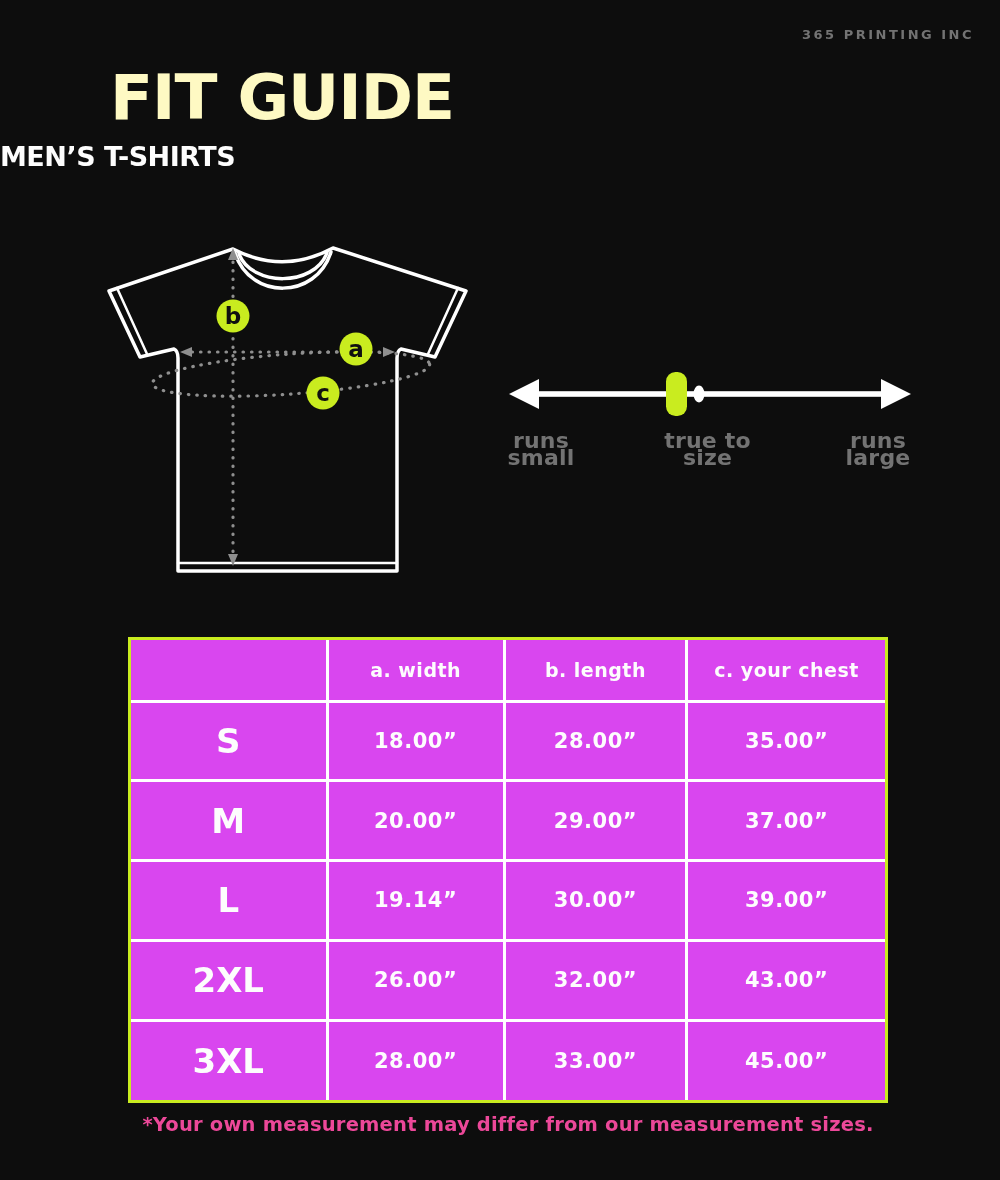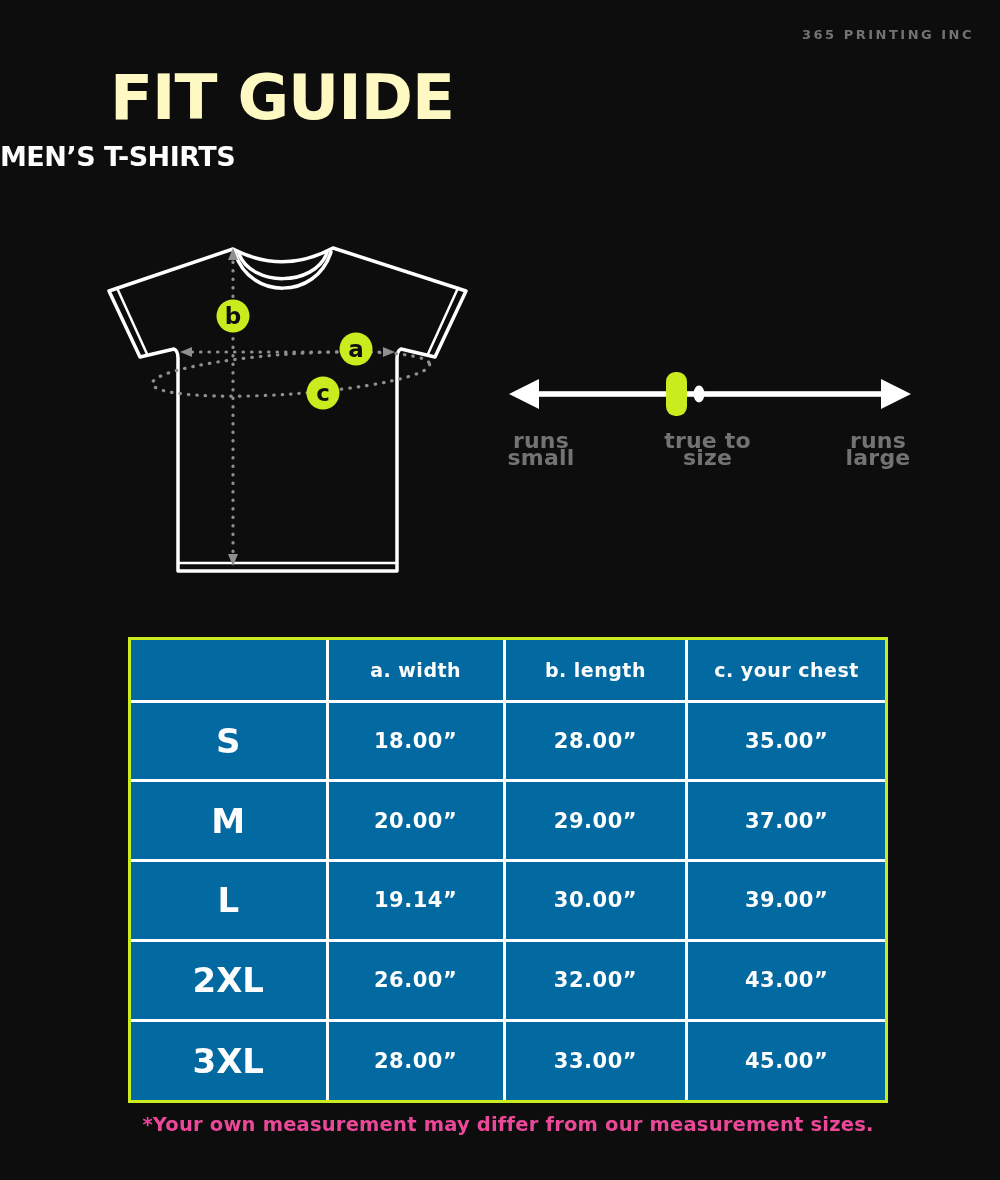--- a/index.html
+++ b/index.html
@@ -71,21 +71,21 @@
   .scale-label.center { left: 655px; top: 433px; width: 105px; }
   .scale-label.right  { left: 833px; top: 433px; width: 90px; }
 
   .table-frame {
     position: absolute;
     left: 128px;
     top: 637px;
     width: 760px;
     height: 466px;
     border: 3px solid #c9ec1f;
-    background: #0369a1;
+    background: #d946ef;
   }
   table.size-table {
     width: 100%;
     height: 100%;
     border-collapse: collapse;
     table-layout: fixed;
   }
   table.size-table th, table.size-table td {
     border: 3px solid #ffffff;
     text-align: center;

